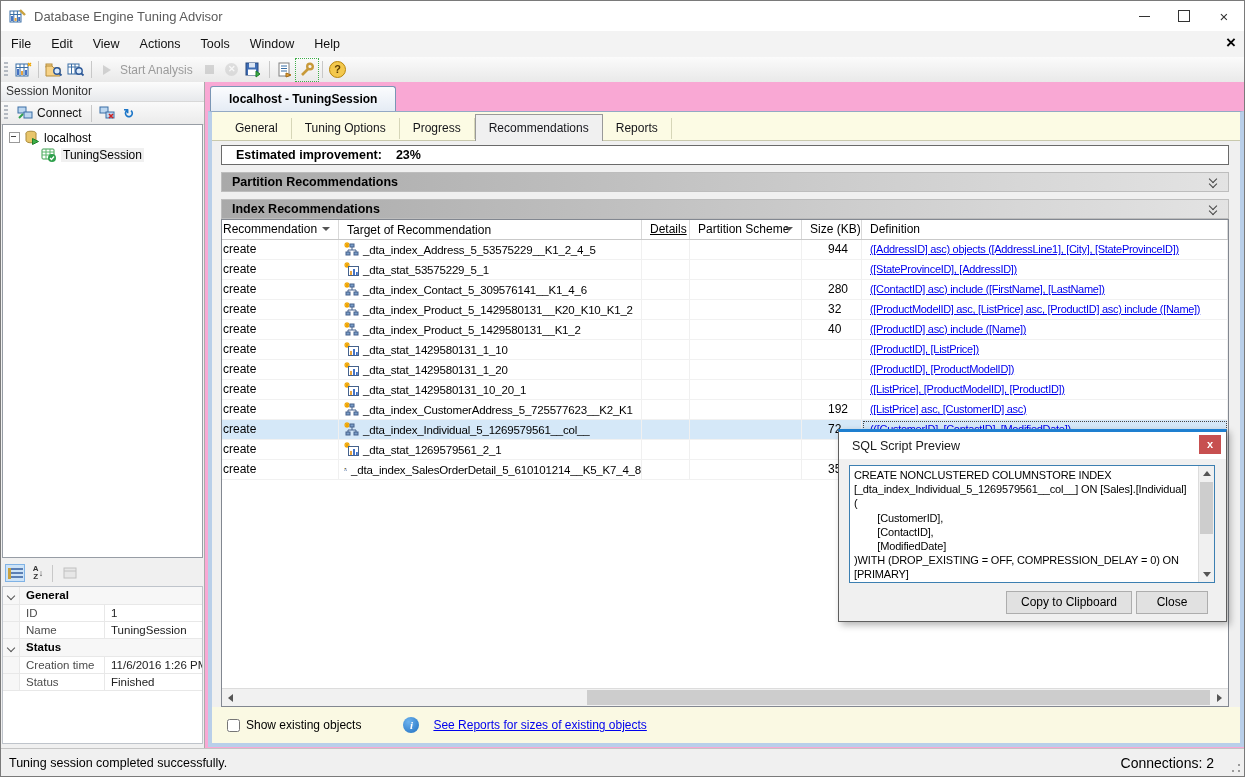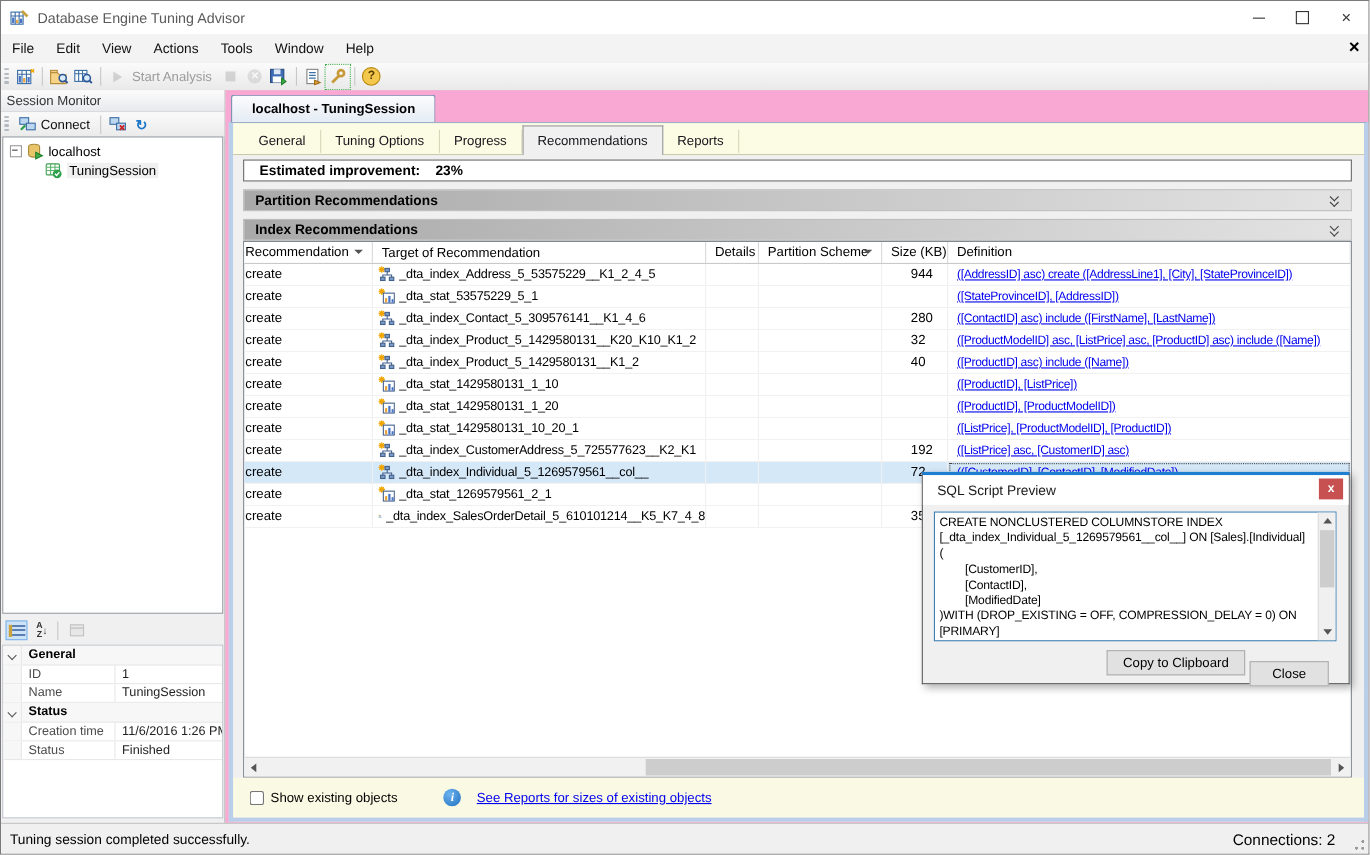--- a/index.html
+++ b/index.html
@@ -78,21 +78,21 @@
   .gridbox{position:absolute;left:9px;width:1008px;top:78px;height:488px;background:#fff;border:1px solid #828790;box-sizing:border-box;overflow:hidden;}
   .thead{display:flex;height:19px;border-bottom:1px solid #c9c9c9;background:#fff;}
   .thead .hc{font-size:12px;line-height:18px;padding-left:8px;border-right:1px solid #d9d9d9;box-sizing:border-box;overflow:hidden;white-space:nowrap;position:relative;}
   .sortarrow{display:inline-block;width:0;height:0;border-top:4px solid #555;border-left:4px solid transparent;border-right:4px solid transparent;position:absolute;right:8px;top:7px;}
   .trow{display:flex;height:19px;border-bottom:1px solid #f1f1f1;}
   .trow .tc{box-sizing:border-box;border-right:1px solid #f0f0f0;overflow:hidden;white-space:nowrap;line-height:18px;font-size:12px;}
   .c0{width:117px;padding-left:8px;}
   .c0 .clip{display:inline-block;margin-left:-7px;}
   .c1{width:303px;padding-left:5px;display:flex;align-items:center;gap:4px;}
   .c1 .tname{font-size:11.5px;letter-spacing:-.2px;}
-  .c2{width:48px;}
+  .c2{width:48px;text-decoration:underline;}
   .c3{width:112px;}
   .c4{width:60px;padding-left:26px;}
   .c5{flex:1;padding-left:8px;}
   .c5 a{color:#0000ee;font-size:11px;letter-spacing:-.3px;text-decoration:underline;}
   .trow.sel{background:#d5e8f8;}
   .trow.sel .c5{outline:1px dotted #444;outline-offset:-2px;}
   .hscroll{position:absolute;left:0;right:0;bottom:0;height:17px;background:#f1f1f1;border-top:1px solid #dcdcdc;}
   .hthumb{position:absolute;left:365px;width:623px;top:1px;height:15px;background:#cdcdcd;}
   .harrow{position:absolute;top:0;width:17px;height:17px;display:flex;align-items:center;justify-content:center;}
   .harrow.l{left:0;} .harrow.r{right:0;}
@@ -112,21 +112,21 @@
   .dlg-text{position:absolute;left:10px;top:33px;width:366px;height:118px;background:#fff;border:1px solid #3c7fb1;box-sizing:border-box;}
   .dlg-text pre{margin:0;padding:2px 4px;font-family:"Liberation Sans",sans-serif;font-size:11px;line-height:14.2px;letter-spacing:-.15px;white-space:pre-wrap;color:#000;}
   .vscroll{position:absolute;right:0;top:0;bottom:0;width:15px;background:#f0f0f0;border-left:1px solid #dcdcdc;}
   .vthumb{position:absolute;left:1px;top:16px;width:13px;height:52px;background:#cdcdcd;}
   .varrow{position:absolute;left:0;width:15px;height:15px;display:flex;align-items:center;justify-content:center;}
   .varrow.u{top:0;} .varrow.d{bottom:0;}
   .tri-u{width:0;height:0;border-bottom:5px solid #555;border-left:4px solid transparent;border-right:4px solid transparent;}
   .tri-d{width:0;height:0;border-top:5px solid #555;border-left:4px solid transparent;border-right:4px solid transparent;}
   .dlg-btn{position:absolute;top:159px;height:23px;background:#e1e1e1;border:1px solid #adadad;box-sizing:border-box;font-size:12px;text-align:center;line-height:21px;}
   .btn-copy{left:167px;width:126px;}
-  .btn-close{left:297px;width:72px;margin-top:10px;}
+  .btn-close{left:297px;width:72px;}
   
   .statusbar{position:absolute;left:0;bottom:0;right:0;height:27px;background:#f0f0f0;border-top:1px solid #c4c4c4;display:flex;align-items:center;}
   .sb-msg{margin-left:8px;font-size:12.5px;}
   .sb-conn{position:absolute;right:30px;font-size:14px;}
   .sb-grip{position:absolute;right:3px;bottom:3px;width:10px;height:10px;background:
      radial-gradient(circle at 8px 2px,#9a9a9a 1.3px,transparent 1.5px),
      radial-gradient(circle at 8px 8px,#9a9a9a 1.3px,transparent 1.5px),
      radial-gradient(circle at 2px 8px,#9a9a9a 1.3px,transparent 1.5px);}
   svg{display:block;}
 </style>
@@ -391,21 +391,21 @@
     <rect x="6" y="2" width="4" height="3" fill="#7a9cc6" stroke="#44618c"></rect>
     <rect x="2" y="10" width="4" height="3" fill="#7a9cc6" stroke="#44618c"></rect>
     <rect x="10" y="10" width="4" height="3" fill="#7a9cc6" stroke="#44618c"></rect>
     <path d="M8 5v3M4 10V8h8v2" stroke="#44618c" fill="none"></path>
   </svg>
                     <span class="tname">_dta_index_Address_5_53575229__K1_2_4_5</span>
                   </div>
                   <div class="tc c2"></div>
                   <div class="tc c3"></div>
                   <div class="tc c4">944</div>
-                  <div class="tc c5"><a href="#">([AddressID] asc) create ([AddressLine1], [City], [StateProvinceID])</a></div>
+                  <div class="tc c5"><a href="#">([AddressID] asc) objects ([AddressLine1], [City], [StateProvinceID])</a></div>
                 </div>
                 <div class="trow">
                   <div class="tc c0"><span class="clip">create</span></div>
                   <div class="tc c1">
                     <svg width="15" height="15" viewBox="0 0 15 15">
     <path d="M3 0v6M0 3h6M1 1l4 4M5 1l-4 4" stroke="#f0a500" stroke-width="1.2" fill="none"></path>
     <rect x="4.5" y="4.5" width="10" height="9" fill="#fff" stroke="#44618c"></rect>
     <rect x="6" y="9" width="2" height="4" fill="#e8a33d"></rect>
     <rect x="9" y="7" width="2" height="6" fill="#4472c4"></rect>
     <rect x="12" y="10" width="1.8" height="3" fill="#4472c4"></rect>

